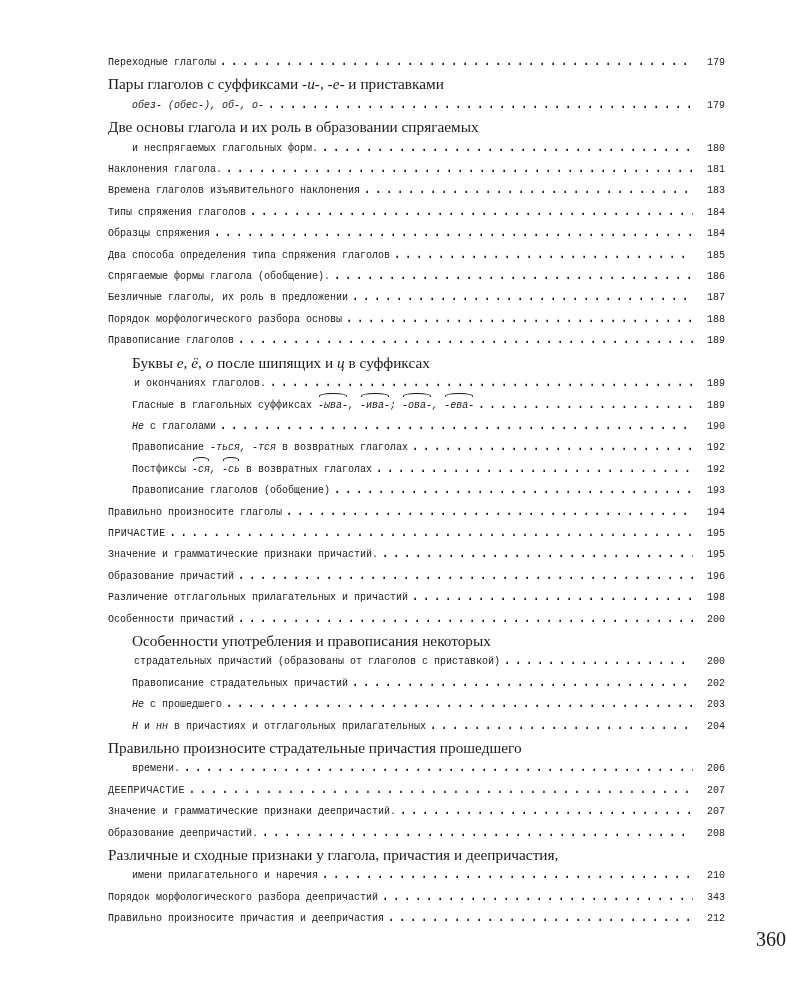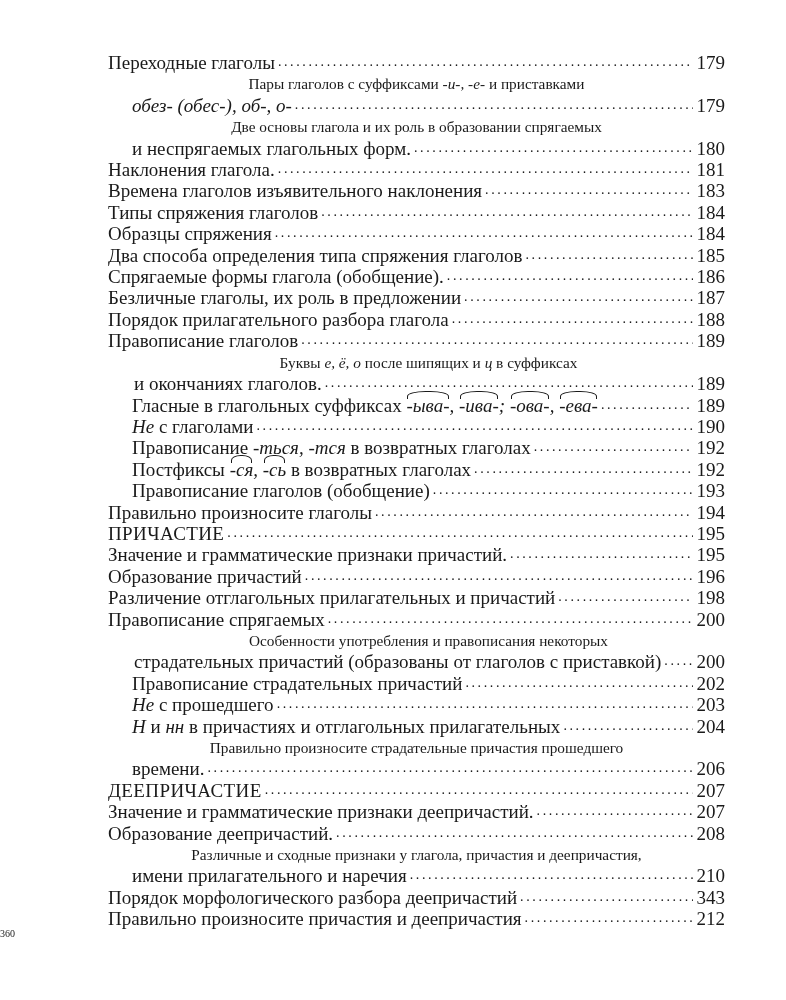--- a/index.html
+++ b/index.html
@@ -30,23 +30,24 @@
     width: 617px;
   }
   .group {
     margin: 0;
   }
   .group + .group {
   }
   .entry {
     display: flex;
     align-items: flex-end;
-    font-size: 19px;
+    font-size: 10px;
     line-height: 21.4px;
     white-space: nowrap;
+    font-family: Liberation Mono, monospace;
   }
   .entry .txt {
     white-space: nowrap;
   }
   .entry .leader {
     flex: 1 1 auto;
     overflow: hidden;
     white-space: nowrap;
     margin: 0 2px 0 3px;
     letter-spacing: 2.6px;
@@ -61,21 +62,20 @@
   .entry .pg {
     flex: 0 0 auto;
     width: 30px;
     text-align: right;
   }
   
   .wrap {
     font-size: 15.3px;
     line-height: 21.4px;
     white-space: nowrap;
-    text-align: center;
   }
   .ind0 { padding-left: 0px; }
   .ind1 { padding-left: 24px; }
   .ind2 { padding-left: 26px; }
   .caps { letter-spacing: 0.4px; }
   .it { font-style: italic; }
   .ovl {
     position: relative;
     display: inline-block;
   }
@@ -89,22 +89,22 @@
     border-top: 1.1px solid #1a1a1a;
     border-left: 1.1px solid #1a1a1a;
     border-right: 1.1px solid #1a1a1a;
     border-radius: 45% 45% 0 0 / 70% 70% 0 0;
   }
   .folio {
     position: absolute;
     left: 0;
     top: 928px;
     width: 786px;
-    text-align: left;
-    font-size: 10px;
+    text-align: right;
+    font-size: 20px;
   }
 </style>
 </head>
 <body>
 
 <div class="page">
   <div class="toc" id="toc-root">
       <div class="group">
         <div class="entry ind0">
           <span class="txt">Переходные глаголы</span>
@@ -152,21 +152,21 @@
           <span class="txt">Спрягаемые формы глагола (обобщение).</span>
           <span class="leader"></span>
           <span class="pg">186</span>
         </div>
         <div class="entry ind0">
           <span class="txt">Безличные глаголы, их роль в предложении</span>
           <span class="leader"></span>
           <span class="pg">187</span>
         </div>
         <div class="entry ind0">
-          <span class="txt">Порядок прилагательного разбора глагола</span>
+          <span class="txt">Порядок морфологического разбора основы</span>
           <span class="leader"></span>
           <span class="pg">188</span>
         </div>
         <div class="entry ind0">
           <span class="txt">Правописание глаголов</span>
           <span class="leader"></span>
           <span class="pg">189</span>
         </div>
         <div class="wrap ind1"><span class="txt"><span>Буквы </span><span class="it">е, ё, о</span><span> после шипящих и </span><span class="it">ц</span><span> в суффиксах</span></span></div>
         <div class="entry ind2">
@@ -220,21 +220,21 @@
           <span class="txt">Образование причастий</span>
           <span class="leader"></span>
           <span class="pg">196</span>
         </div>
         <div class="entry ind0">
           <span class="txt">Различение отглагольных прилагательных и причастий</span>
           <span class="leader"></span>
           <span class="pg">198</span>
         </div>
         <div class="entry ind0">
-          <span class="txt">Правописание спрягаемых</span>
+          <span class="txt">Особенности причастий</span>
           <span class="leader"></span>
           <span class="pg">200</span>
         </div>
         <div class="wrap ind1"><span class="txt">Особенности употребления и правописания некоторых</span></div>
         <div class="entry ind2">
           <span class="txt">страдательных причастий (образованы от глаголов с приставкой)</span>
           <span class="leader"></span>
           <span class="pg">200</span>
         </div>
         <div class="entry ind1">

